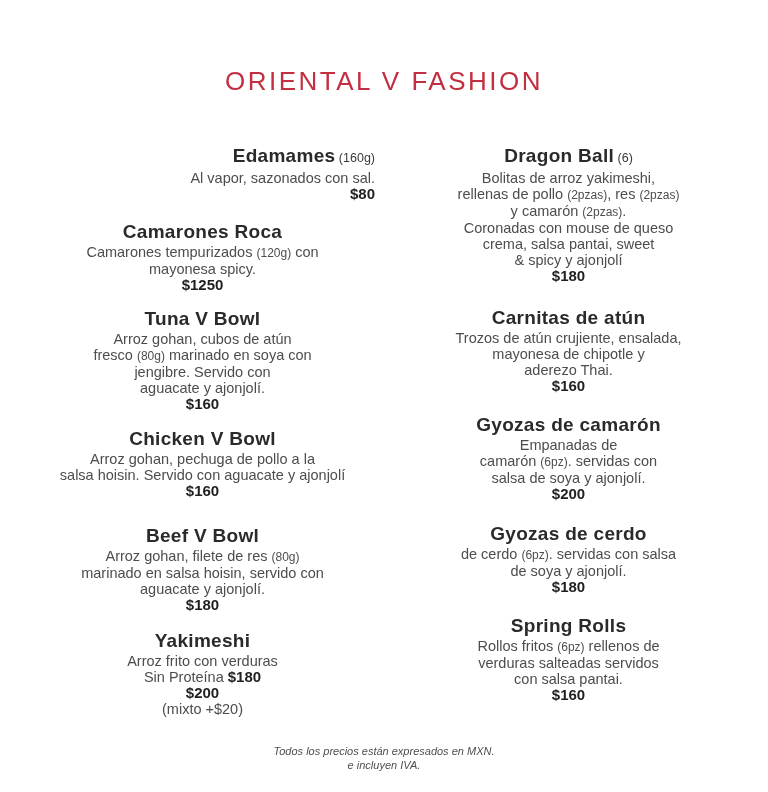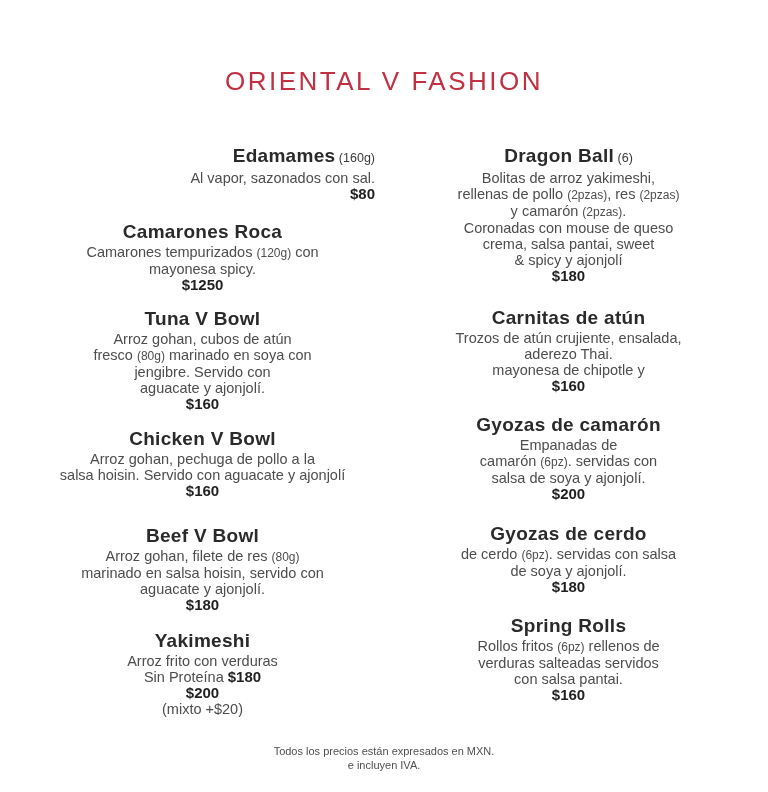--- a/index.html
+++ b/index.html
@@ -27,21 +27,21 @@
     color:#2a2a2a;letter-spacing:0.3px;
   }
   .item-size{font-size:12.5px;font-weight:400;letter-spacing:0;color:#3a3a3a;}
   .line{font-size:14.5px;line-height:16px;color:#4d4d4d;}
   .seg-desc{}
   .seg-small{font-size:12px;}
   .seg-price{font-size:15px;font-weight:700;color:#1f1f1f;}
   .price-line{line-height:16.5px;}
   .footer{
     position:absolute;top:744px;left:0;width:768px;text-align:center;
-    font-size:11px;line-height:14px;color:#4f4f4f;
+    font-style:italic;font-size:11px;line-height:14px;color:#4f4f4f;
   }
 </style>
 </head>
 <body>
 
 <div class="title" style="color: rgb(194, 47, 65);">ORIENTAL V FASHION</div>
 
 <div class="col" id="col-left">
     <div class="item">
       <h3 class="item-name">Edamames<span class="item-size"> (160g)</span></h3>
@@ -90,22 +90,22 @@
       <div class="line"><span class="seg-desc">rellenas de pollo </span><span class="seg-small">(2pzas)</span><span class="seg-desc">, res </span><span class="seg-small">(2pzas)</span></div>
       <div class="line"><span class="seg-desc">y camarón </span><span class="seg-small">(2pzas)</span><span class="seg-desc">.</span></div>
       <div class="line"><span class="seg-desc">Coronadas con mouse de queso</span></div>
       <div class="line"><span class="seg-desc">crema, salsa pantai, sweet</span></div>
       <div class="line"><span class="seg-desc">&amp; spicy y ajonjolí</span></div>
       <div class="line price-line"><span class="seg-price">$180</span></div>
     </div>
     <div class="item">
       <h3 class="item-name">Carnitas de atún</h3>
       <div class="line"><span class="seg-desc">Trozos de atún crujiente, ensalada,</span></div>
+      <div class="line"><span class="seg-desc">mayonesa de chipotle y</span></div>
       <div class="line"><span class="seg-desc">aderezo Thai.</span></div>
-      <div class="line"><span class="seg-desc">mayonesa de chipotle y</span></div>
       <div class="line price-line"><span class="seg-price">$160</span></div>
     </div>
     <div class="item">
       <h3 class="item-name">Gyozas de camarón</h3>
       <div class="line"><span class="seg-desc">Empanadas de</span></div>
       <div class="line"><span class="seg-desc">camarón </span><span class="seg-small">(6pz)</span><span class="seg-desc">. servidas con</span></div>
       <div class="line"><span class="seg-desc">salsa de soya y ajonjolí.</span></div>
       <div class="line price-line"><span class="seg-price">$200</span></div>
     </div>
     <div class="item">

